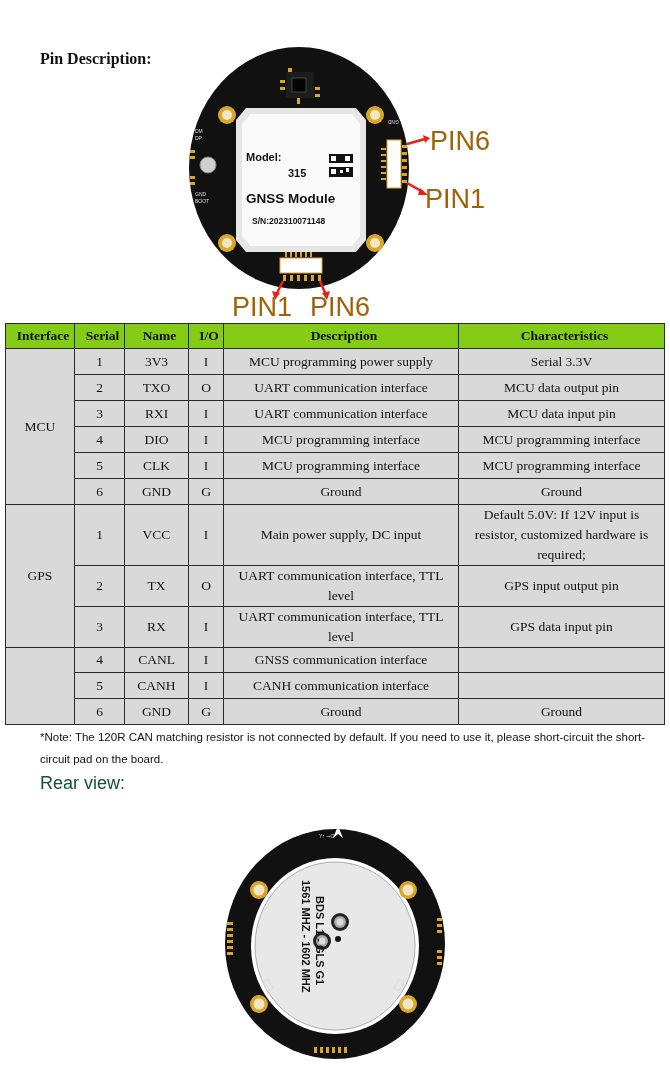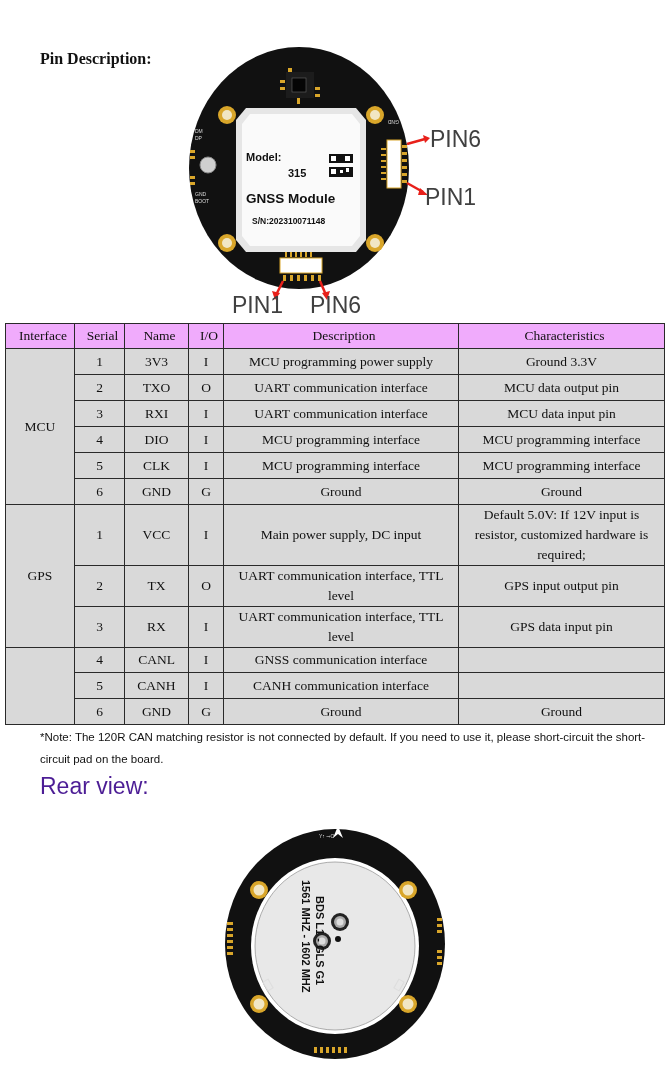--- a/index.html
+++ b/index.html
@@ -1,25 +1,25 @@
 <!DOCTYPE html>
 <html><head>
 <meta charset="utf-8">
 <style>
   html, body { margin: 0; padding: 0; background: #ffffff; }
   body { width: 670px; height: 1077px; position: relative; overflow: hidden; font-family: "Liberation Serif", serif; color: #111; }
   .heading { position: absolute; left: 40px; top: 10px; font-family: "Liberation Serif", serif; font-weight: bold; font-size: 16px; margin-top: 40px; }
   .front-wrap { position: absolute; left: 180px; top: 40px; width: 320px; height: 280px; }
-  .pin-label { position: absolute; font-family: "Liberation Sans", sans-serif; color: #404040; font-size: 23px; line-height: 1; }
+  .pin-label { position: absolute; font-family: "Liberation Sans", sans-serif; color: #a16207; font-size: 27px; line-height: 1; }
   table.pins { position: absolute; left: 5px; top: 323px; width: 659px; border-collapse: collapse; background: #d9d9d9; table-layout: fixed; }
   table.pins th, table.pins td { border: 1px solid #2a2a2a; text-align: center; vertical-align: middle; font-family: "Liberation Serif", serif; font-size: 13.5px; padding: 0 3px; line-height: 20px; }
-  table.pins th { background: #f0abfc; font-weight: normal; height: 24px; color: #111; padding-left: 9px; }
+  table.pins th { background: #84cc16; font-weight: bold; height: 24px; color: #111; padding-left: 9px; }
   table.pins { border: 1.5px solid #2a2a2a; }
   .note { position: absolute; left: 40px; top: 726px; width: 620px; font-family: "Liberation Sans", sans-serif; font-size: 11.5px; line-height: 22px; color: #111; }
-  .rear-title { position: absolute; left: 40px; top: 773px; font-family: "Liberation Sans", sans-serif; font-size: 23px; color: #4c1d95; }
+  .rear-title { position: absolute; left: 40px; top: 773px; font-family: "Liberation Sans", sans-serif; font-size: 18px; color: #14532d; }
   .rear-wrap { position: absolute; left: 222px; top: 822px; width: 226px; height: 240px; }
 </style>
 </head>
 <body>
 
 <div class="heading">Pin Description:</div>
 
 <div class="front-wrap">
   <svg width="320" height="280" viewBox="0 0 320 280">
 
@@ -132,21 +132,21 @@
     </tr>
   </thead>
   <tbody>
 
     <tr style="height:26px">
       <td rowspan="6">MCU</td>
       <td>1</td>
       <td>3V3</td>
       <td>I</td>
       <td>MCU programming power supply</td>
-      <td>Ground 3.3V</td>
+      <td>Serial 3.3V</td>
     </tr>
     <tr style="height:26px">
       <td>2</td>
       <td>TXO</td>
       <td>O</td>
       <td>UART communication interface</td>
       <td>MCU data output pin</td>
     </tr>
     <tr style="height:26px">
       <td>3</td>

